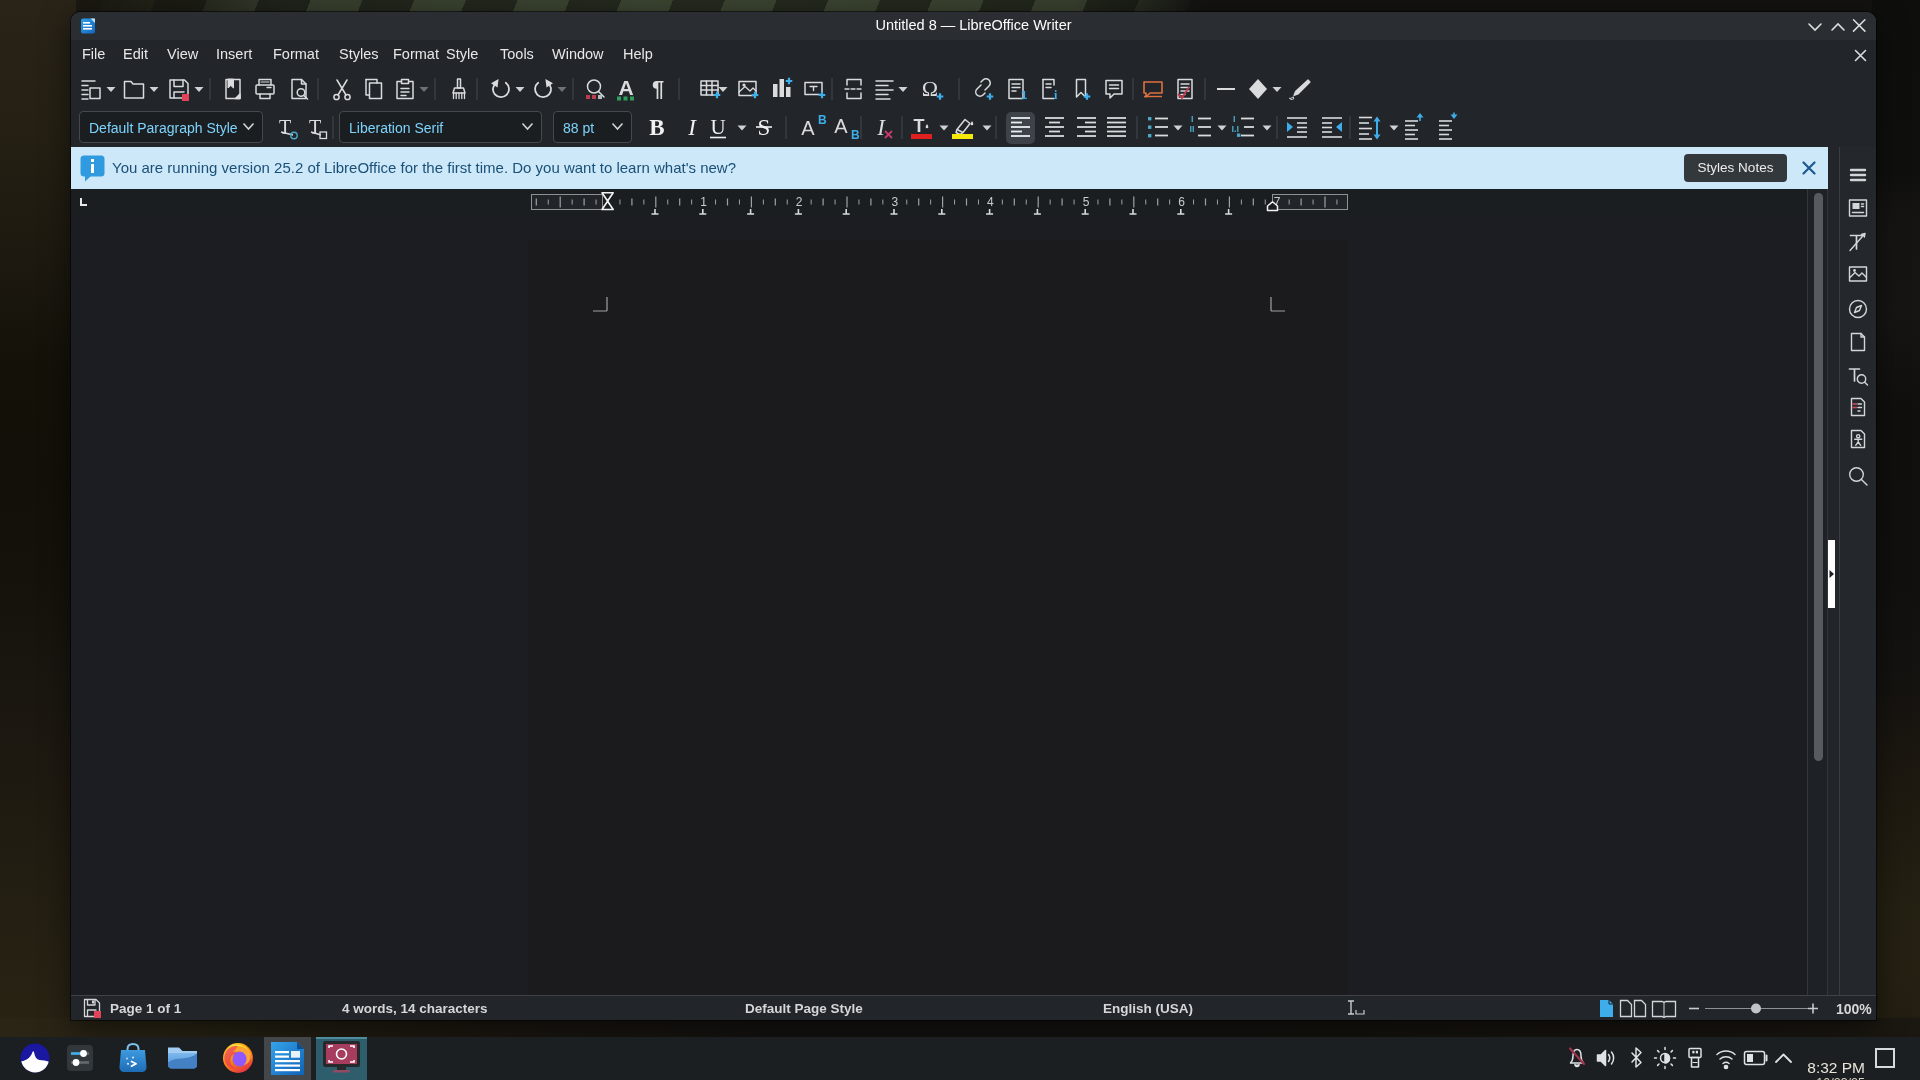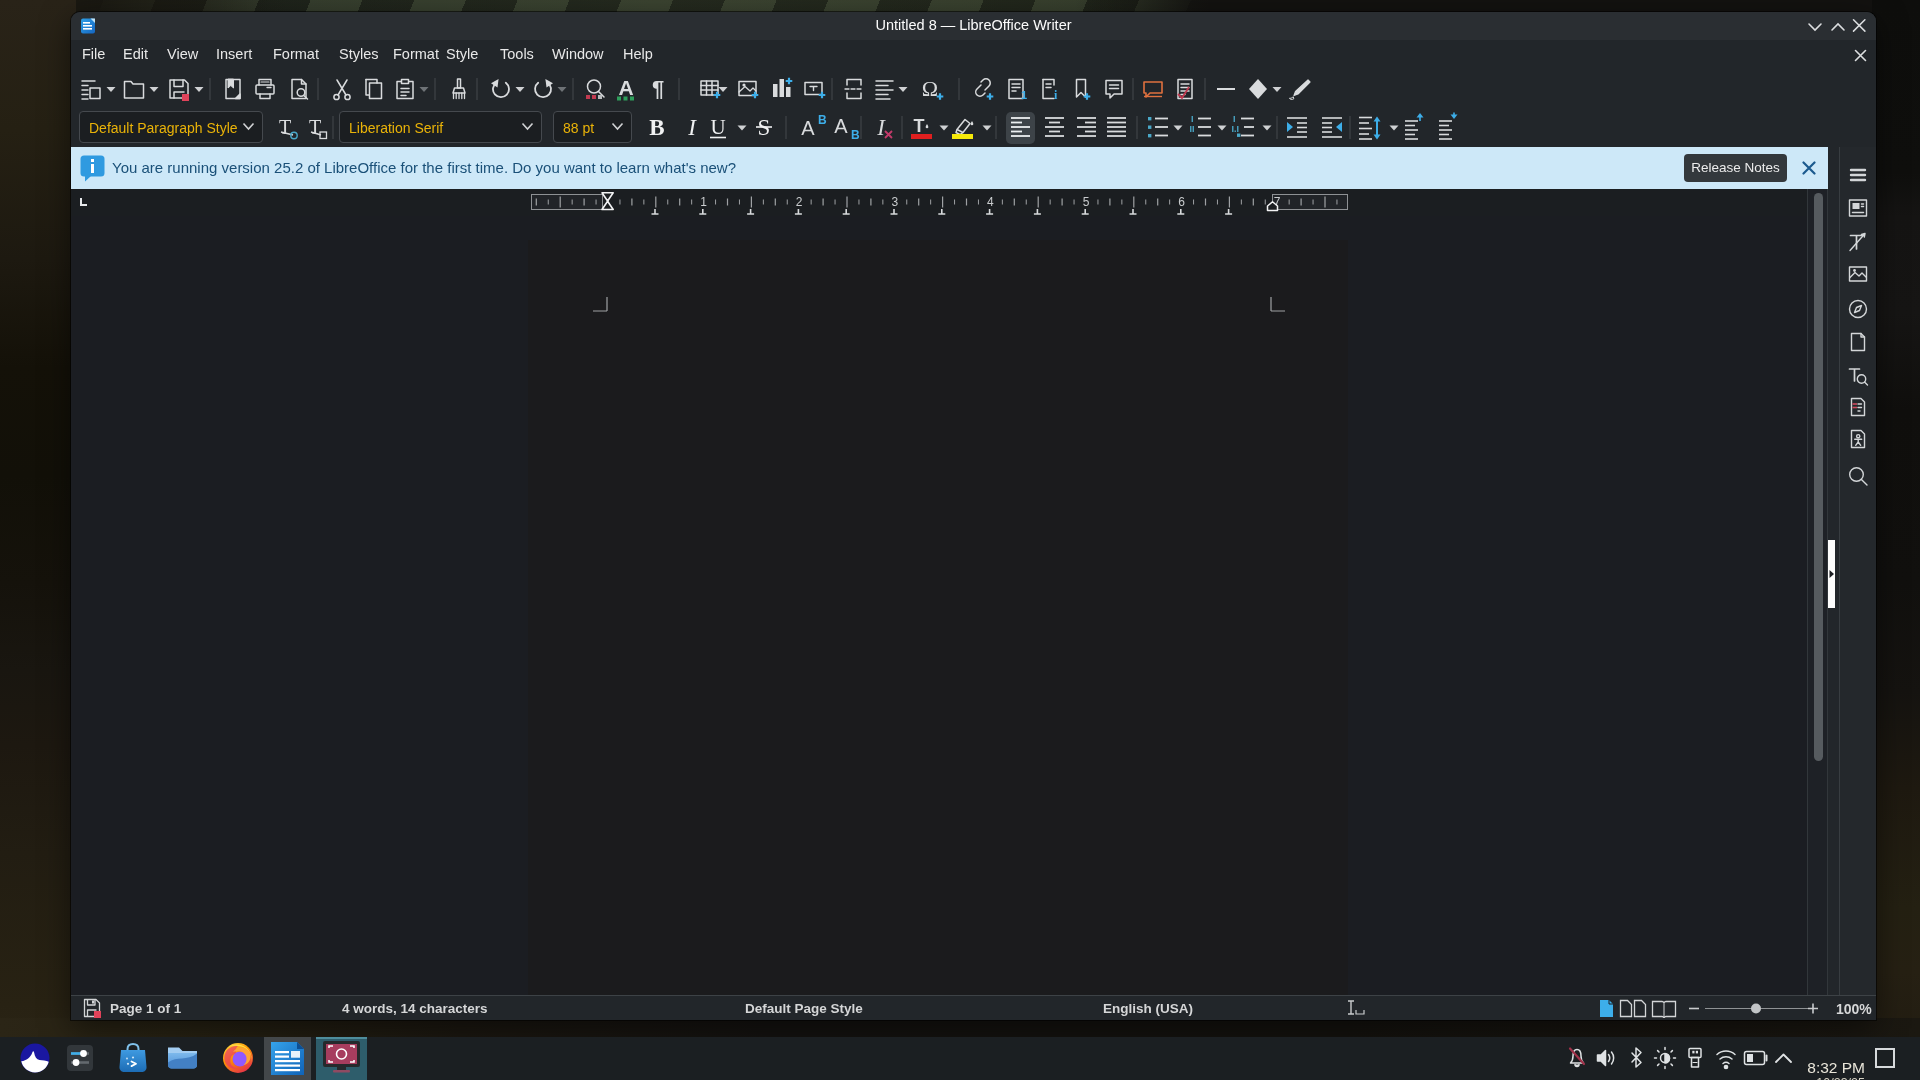--- a/index.html
+++ b/index.html
@@ -28,21 +28,21 @@
     box-shadow:0 0 0 1px rgba(0,0,0,.55), 0 8px 30px rgba(0,0,0,.5); }
   #titlebar { position:absolute; left:0; top:0; width:100%; height:28px;
     background:#2a2e32; border-radius:9px 9px 0 0; }
   #titlebar .title { position:absolute; left:0; right:0; top:5px; text-align:center;
     font-size:14.5px; color:#fcfcfc; }
   #menubar { position:absolute; left:0; top:28px; width:100%; height:30px; background:#22262a; }
   .menuitem { position:absolute; top:6px; font-size:14.5px; color:#e8e8e8; }
   #toolbar1 { position:absolute; left:0; top:58px; width:100%; height:38px; background:#22262a; }
   #toolbar2 { position:absolute; left:0; top:96px; width:100%; height:39px; background:#22262a; }
   .combo { position:absolute; top:3px; height:32px; background:#1b1e21; border:1px solid #45494e;
-    border-radius:4px; color:#eab308; font-size:14px; }
+    border-radius:4px; color:#7dd3fc; font-size:14px; }
   .combo .ctext { position:absolute; left:9px; top:8px; }
   .combo svg { position:absolute; right:7px; top:10px; }
   
   #infobar { position:absolute; left:0; top:135px; width:1757px; height:42px; background:#cde8f8; }
   #infobar .msg { position:absolute; left:41px; top:12px; font-size:15px; color:#1a5078; }
   #relnotes { position:absolute; left:1613px; top:7px; width:103px; height:28px;
     background:#33383c; border-radius:4px; color:#ececec; font-size:13.5px;
     text-align:center; line-height:28px; }
   
   #rulerrow { position:absolute; left:0; top:177px; width:1736px; height:27px; background:#1b1e21; }
@@ -432,21 +432,21 @@
       </svg>
     </div>
   <div id="infobar">
     <svg style="position:absolute;left:9px;top:8px" width="25" height="27" viewBox="0 0 25 27">
       <rect x="0.5" y="0.5" width="24" height="21" rx="3.5" fill="#2f9ae0"></rect>
       <path d="M5 21 L5 26.5 L11 21 Z" fill="#2f9ae0"></path>
       <rect x="11" y="4" width="3" height="3" fill="#fff"></rect>
       <rect x="11" y="9" width="3" height="9" fill="#fff"></rect>
     </svg>
     <div class="msg">You are running version 25.2 of LibreOffice for the first time. Do you want to learn what's new?</div>
-    <div id="relnotes">Release Notes</div>
+    <div id="relnotes">Styles Notes</div>
     <svg style="position:absolute;left:1731px;top:14px" width="14" height="14" viewBox="0 0 14 14">
       <path d="M1.5 1.5 L12.5 12.5 M12.5 1.5 L1.5 12.5" stroke="#1b5a8e" stroke-width="2.2" stroke-linecap="round"></path>
     </svg>
   </div>
   <div id="rulerrow">
       <svg width="1736" height="27" viewBox="0 0 1736 27" style="position:absolute;left:0;top:0">
         <path d="M10 9 V16 H16" stroke="#e6e8ea" stroke-width="2" fill="none"></path>
         <rect x="460.5" y="5.5" width="71" height="15" fill="#212428" stroke="#8e9194" stroke-width="1"></rect>
         <rect x="1201.5" y="5.5" width="75" height="15" fill="#212428" stroke="#8e9194" stroke-width="1"></rect>
         <rect x="464.70" y="9.5" width="1.2" height="7" fill="#9ea1a4"></rect>

